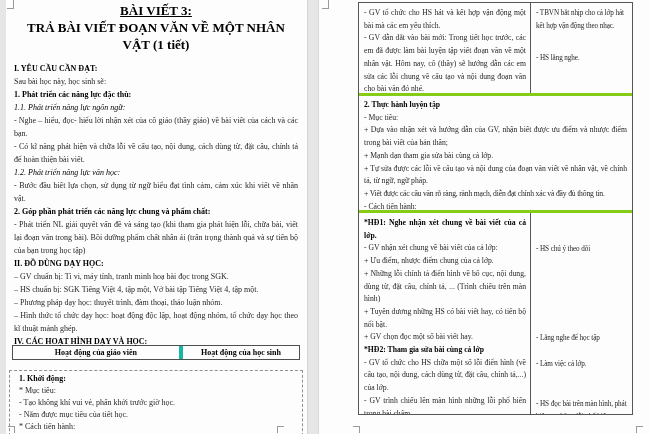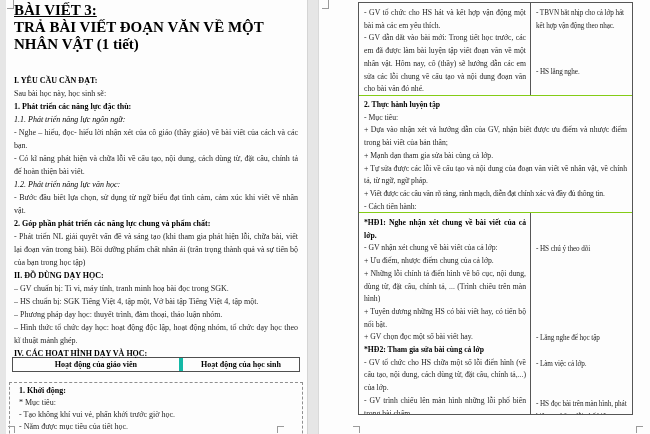--- a/index.html
+++ b/index.html
@@ -10,49 +10,49 @@
     color:#1f1f1f;
   }
   .canvas{position:relative;width:650px;height:434px}
   .page{position:absolute;top:0;bottom:0;background:#fdfdfd}
   .page1{left:6px;width:301px;border-right:1px solid #d4d4d4}
   .page2{left:318px;width:332px;border-left:1px solid #d9d9d9}
   p{margin:0}
 
   
   .p1-content{padding:2px 9px 0 8px;font-size:8px;line-height:13px}
-  .t1,.t2{font-size:15px;line-height:17px;font-weight:bold;color:#000}
+  .t1,.t2{font-size:13px;line-height:17px;font-weight:bold;text-align:center;color:#000}
   .t1{text-decoration:underline}
-  .p1-body{margin-top:21px;text-align:justify}
+  .p1-body{margin-top:9px;text-align:justify}
   .hb{font-weight:bold;color:#000}
   .bi{font-weight:normal;font-style:italic;color:#000}
 
   .tbl1{margin:-3px -5px 0 -5px;font-size:8px}
   .tbl1-head{display:flex;border:1px solid #4f4f4f;margin:0 3px;
              text-align:center;font-weight:bold;line-height:13px;color:#000}
   .tbl1-head .c1{width:58%;border-right:4px solid #14b8a6}
   .tbl1-head .c2{flex:1}
   .tbl1-body{border:1px dashed #8f8f8f;margin-top:10px;
              padding:2px 4px 2px 9px;line-height:12px}
 
   
   .tbl2{position:absolute;left:39px;top:2px;width:275px;
         border:1px solid #565656;font-size:7.7px;line-height:12.7px;
         box-sizing:border-box}
-  .row{display:flex;border-bottom:1px solid #84cc16;box-sizing:border-box;overflow:hidden}
+  .row{display:flex;border-bottom:3px solid #84cc16;box-sizing:border-box;overflow:hidden}
   .r1{height:93px}
   .r2{height:117px}
   .r3{height:201px;border-bottom:none}
   .cgv{width:63%;border-right:1px solid #565656;padding:4px 4px 0 5px;
        text-align:justify;box-sizing:border-box;overflow:hidden}
   .chs{flex:1;padding:4px 3px 0 5px;font-size:7.2px;letter-spacing:-0.1px;overflow:hidden}
   .merged{display:block;padding:3px 5px 0 5px;text-align:justify}
   .fit{white-space:nowrap;letter-spacing:-0.2px}
   .mt14{margin-top:14px}.mt26{margin-top:26px}.mt27{margin-top:27px}
-  .mt28{margin-top:34px}.mt76{margin-top:76px}
+  .mt28{margin-top:20px}.mt76{margin-top:76px}
 
   
   .mark{position:absolute;width:7px;box-sizing:border-box}
   .mark.tl{top:0;height:9px;border-right:1px solid #9a9a9a;border-bottom:1px solid #9a9a9a}
   .mark.bl{bottom:1px;height:7px;border-top:1px solid #9a9a9a;border-right:1px solid #9a9a9a}
   .mark.br{bottom:1px;height:7px;border-top:1px solid #9a9a9a;border-left:1px solid #9a9a9a}
   .page1 .tl{left:1px}
   .page1 .bl{left:2px}
   .page1 .br{left:271px}
   .page2 .tl{left:3px}

